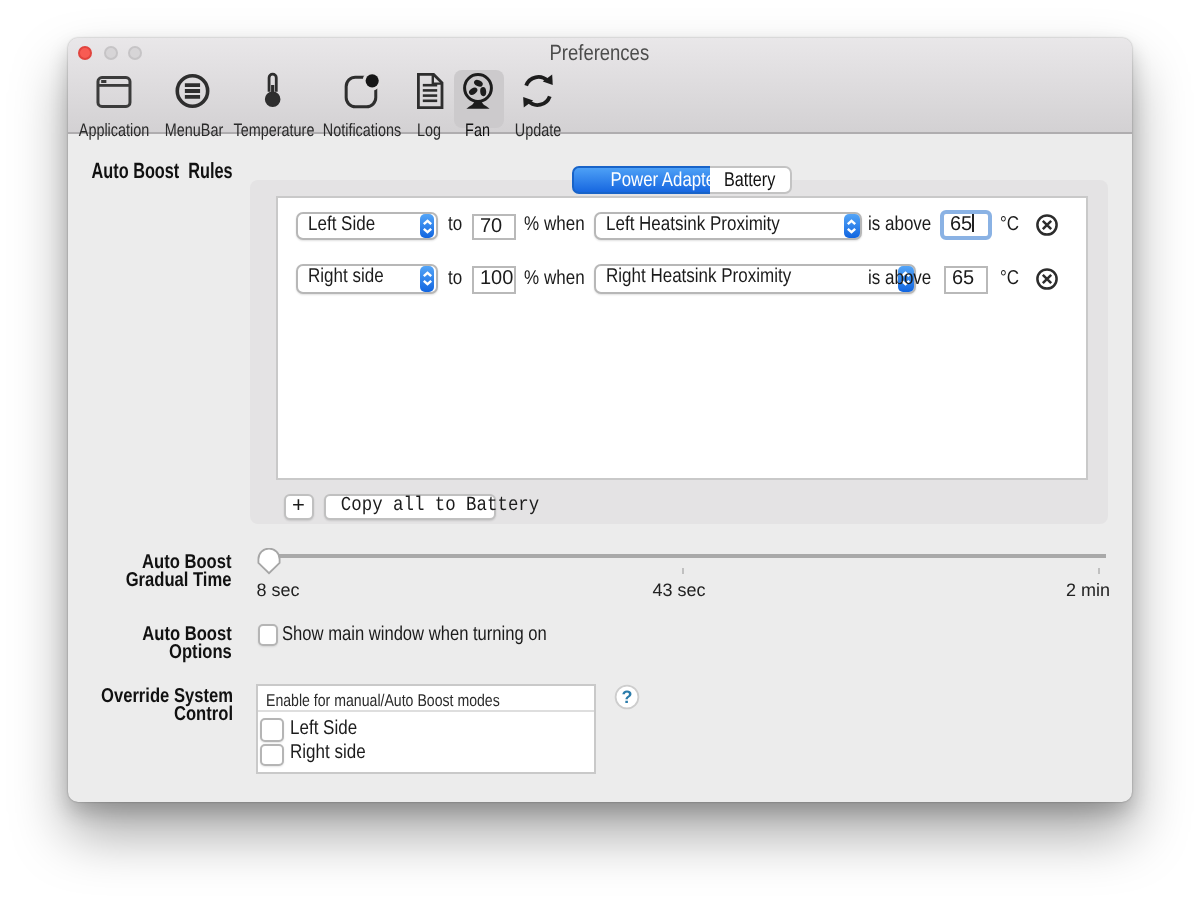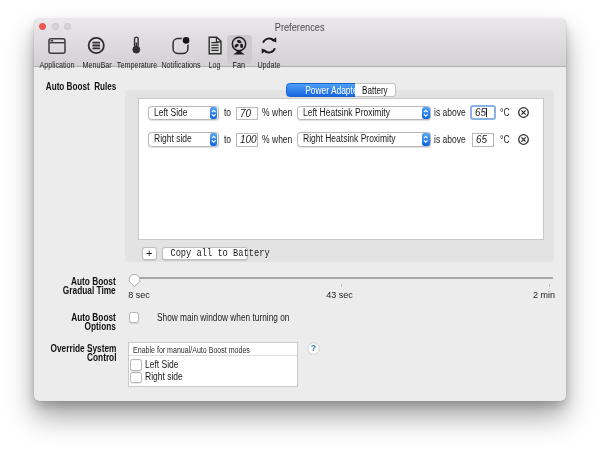--- a/index.html
+++ b/index.html
@@ -38,21 +38,21 @@
   .rlabel .in { display:inline-block; transform:scaleX(0.83); transform-origin:100% 50%; }
   .abs { position:absolute; }
   .whitebox { position:absolute; background:#fff; border:1px solid #c9c9c9; }
   .dd { position:absolute; height:14.5px; background:#fff; border:1px solid #b7b7b7;
         border-radius:3.5px; font-size:10px; line-height:12.5px; padding-left:5px;
         box-shadow:0 0.5px 1px rgba(0,0,0,.12); white-space:nowrap; }
   .ddcap { position:absolute; right:0.5px; top:0px; width:7.5px; height:12.5px;
            border-radius:2.5px;
            background:linear-gradient(#54a5f7, #1165e0); }
   .field { position:absolute; height:13.5px; background:#fff; border:1px solid #b9b9b9;
-           font-size:10px; text-align:left; padding-left:3px; line-height:12px;font-style:italic; }
+           font-size:10px; text-align:left; padding-left:3px; line-height:12px; }
   .txt { position:absolute; font-size:10px; line-height:10px; white-space:nowrap; }
   .xbtn { position:absolute; width:11px; height:11px; }
   .btn { position:absolute; height:13px; background:#fff;
          border:1px solid #c0c0c0; border-radius:3px; font-size:10px; text-align:center;
          box-shadow:0 0.5px 1px rgba(0,0,0,.12); }
   .cb { position:absolute; background:#fff; border:1px solid #b5b5b5; border-radius:2.5px;
         box-shadow:0 0.5px 1px rgba(0,0,0,.1); }
   .ticklb { position:absolute; font-size:9px; color:#222; transform:translateX(-50%);
             line-height:8.5px; }
   .cur { display:inline-block; width:1px; height:8.5px; background:#222; vertical-align:-1px; }
@@ -192,21 +192,21 @@
     <div class="dd" style="left:113.5px; top:65px; width:71px;"><span class="sxl">Right side</span><div class="ddcap">
       <svg width="7.5" height="12.5">
             <path d="M1.9 5.1 L3.75 3.4 L5.6 5.1" fill="none" stroke="#fff" stroke-width="1.2"></path>
             <path d="M1.9 7.4 L3.75 9.1 L5.6 7.4" fill="none" stroke="#fff" stroke-width="1.2"></path>
           </svg>
     </div></div>
     <div class="txt" style="left:190px; top:67.5px;"><span class="sxl">to</span></div>
     <div class="field" style="left:202px; top:66px; width:22px;">100</div>
     <div class="txt" style="left:227.5px; top:67.5px;"><span class="sxl">%</span></div>
     <div class="txt" style="left:238px; top:67.5px;"><span class="sxl">when</span></div>
-    <div class="dd" style="left:263px; top:65px; width:134px;"><span class="sxl">Right Heatsink Proximity</span><div class="ddcap">
+    <div class="dd" style="left:263px; top:65px; width:161px;"><span class="sxl">Right Heatsink Proximity</span><div class="ddcap">
       <svg width="7.5" height="12.5">
             <path d="M1.9 5.1 L3.75 3.4 L5.6 5.1" fill="none" stroke="#fff" stroke-width="1.2"></path>
             <path d="M1.9 7.4 L3.75 9.1 L5.6 7.4" fill="none" stroke="#fff" stroke-width="1.2"></path>
           </svg>
     </div></div>
     <div class="txt" style="left:400px; top:67.5px;"><span class="sxl">is above</span></div>
     <div class="field" style="left:438px; top:66px; width:22px;">65</div>
     <div class="txt" style="left:466px; top:67.5px;"><span class="sxl">°C</span></div>
     <div class="xbtn" style="left:484px; top:67px;">
       <svg width="11" height="11" viewBox="0 0 11 11">
@@ -226,21 +226,21 @@
       <svg width="13" height="14" viewBox="0 0 13 14">
         <path d="M1.2 5.6 a5.3 5.3 0 0 1 10.6 0 v1.8 L6.5 12.6 L1.2 7.4 z" fill="#fff" stroke="#a6a6a6" stroke-width="0.9"></path>
       </svg>
     </div>
     <div class="ticklb" style="left:105px; top:223.5px;">8 sec</div>
     <div class="ticklb" style="left:305.5px; top:223.5px;">43 sec</div>
     <div class="ticklb" style="left:510px; top:223.5px;">2 min</div>
 
     <div class="rlabel" style="top:245.5px;"><span class="in">Auto Boost<br>Options</span></div>
     <div class="cb" style="left:94.5px; top:245px; width:10.5px; height:10.5px;"></div>
-    <div class="txt" style="left:106.5px; top:245.5px;margin-left:16px;"><span class="sxl" style="transform:scaleX(0.83)">Show main window when turning on</span></div>
+    <div class="txt" style="left:106.5px; top:245.5px;"><span class="sxl" style="transform:scaleX(0.83)">Show main window when turning on</span></div>
 
     <div class="rlabel" style="top:277px;"><span class="in">Override System<br>Control</span></div>
     <div class="whitebox" style="left:94px; top:275px; width:170px; height:44.5px;"></div>
     <div class="txt" style="left:98.5px; top:278px; font-size:8.5px; color:#2b2b2b;"><span class="sxl" style="transform:scaleX(0.83)">Enable for manual/Auto Boost modes</span></div>
     <div class="abs" style="left:95px; top:288px; width:168px; height:1px; background:#dedede;"></div>
     <div class="cb" style="left:96px; top:292.3px; width:11.5px; height:11.5px;"></div>
     <div class="txt" style="left:111px; top:292.5px;"><span class="sxl">Left Side</span></div>
     <div class="cb" style="left:96px; top:304.6px; width:11.5px; height:11.5px;"></div>
     <div class="txt" style="left:111px; top:304.8px;"><span class="sxl">Right side</span></div>
     <div class="abs" style="left:272.5px; top:275px;">

